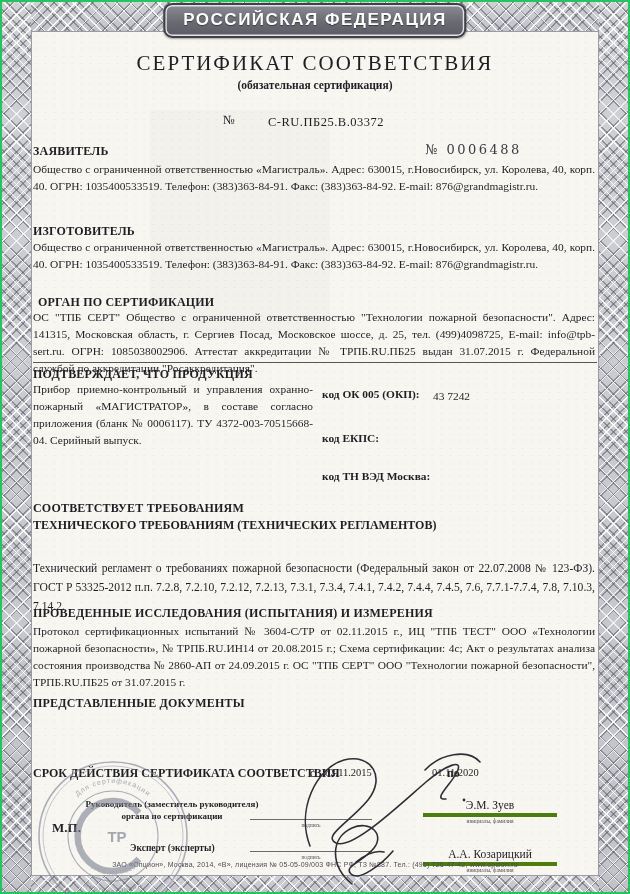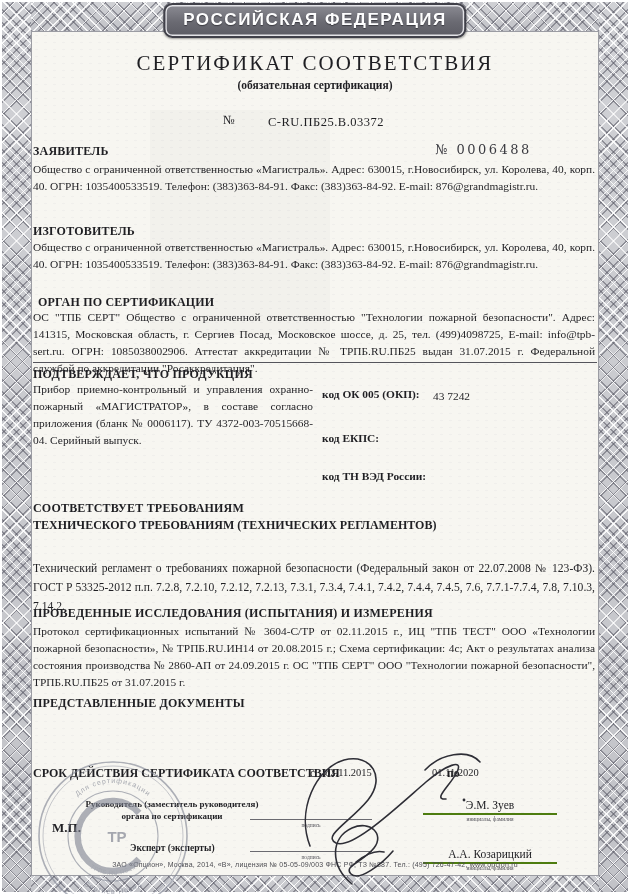--- a/index.html
+++ b/index.html
@@ -1,18 +1,18 @@
 <!DOCTYPE html>
 <html lang="ru"><head>
 <meta charset="utf-8">
 <style>
   html,body{margin:0;padding:0;background:#e8e7e3;}
   .page{
     position:relative;width:630px;height:894px;margin:0 auto;
-    background:#ffffff;overflow:hidden;
+    background:#22c55e;overflow:hidden;
     font-family:"Liberation Serif", serif;color:#1f1f23;
   }
   
   .band{
     position:absolute;z-index:1;
     background:
       repeating-linear-gradient(45deg, rgba(255,255,255,.85) 0 1px, transparent 1px 10px),
       repeating-linear-gradient(-45deg, rgba(255,255,255,.85) 0 1px, transparent 1px 10px),
       repeating-linear-gradient(45deg, rgba(92,92,104,.55) 2px 3.4px, transparent 3.4px 11px),
       repeating-linear-gradient(-45deg, rgba(92,92,104,.55) 2px 3.4px, transparent 3.4px 11px),
@@ -41,21 +41,21 @@
     font-size:17px;letter-spacing:1.5px;white-space:nowrap;text-shadow:0 1px 1px #3a3a40;
   }
   .inner{position:absolute;left:33px;top:33px;right:33px;bottom:20px;z-index:3;}
   .doc-title{position:absolute;top:18px;left:0;right:0;text-align:center;font-size:21px;letter-spacing:2px;}
   .doc-subtitle{position:absolute;top:46px;left:0;right:0;text-align:center;font-size:11.5px;font-weight:bold;}
   .num-row{position:absolute;top:80px;left:0;right:0;font-size:12.5px;}
   .num-row .nsign{position:absolute;left:190px;top:0;}
   .num-row .nval{position:absolute;left:235px;top:2px;letter-spacing:.5px;}
   .blank-number{
     position:absolute;top:109px;left:392px;
-    font-family:"DejaVu Serif",serif;font-size:13px;letter-spacing:2.5px;color:#3a3a40;margin-left:10px;
+    font-family:"DejaVu Serif",serif;font-size:13px;letter-spacing:2.5px;color:#3a3a40;
   }
 
   
   .sec-h{font-weight:bold;font-size:12px;letter-spacing:.2px;}
   .sec-t{font-size:11.4px;line-height:17px;text-align:justify;}
   .s-applicant-h{position:absolute;top:111px;left:0;}
   .s-applicant-t{position:absolute;top:128px;left:0;right:2px;}
   .s-manufacturer-h{position:absolute;top:191px;left:0;}
   .s-manufacturer-t{position:absolute;top:206px;left:0;right:2px;}
   .s-certbody-h{position:absolute;top:262px;left:5px;}
@@ -85,21 +85,21 @@
   .role1{position:absolute;left:84px;top:798px;width:176px;z-index:4;text-align:center;
          font-weight:bold;font-size:9px;line-height:12px;}
   .expert-role{position:absolute;left:130px;top:843px;z-index:4;font-weight:bold;font-size:9.5px;}
   .sig-line{position:absolute;left:250px;width:122px;z-index:4;border-bottom:1px solid #6a6a70;}
   .sig-line.r1{top:806px;height:13px;}
   .sig-line.r2{top:838px;height:13px;}
   .sig-cap{display:block;text-align:center;font-size:5.5px;color:#55555c;padding-top:1px;}
   .name-block{position:absolute;left:423px;width:134px;z-index:4;text-align:center;}
   .name-block.r1{top:799px;}
   .name-block.r2{top:831px;margin-top:17px;}
-  .name-block .nm{font-size:11.5px;border-bottom:2px solid #4d7c0f;padding-bottom:2px;}
+  .name-block .nm{font-size:11.5px;border-bottom:4px solid #4d7c0f;padding-bottom:2px;}
   .name-block .sig-cap{font-size:5.5px;}
 
   .footer{position:absolute;left:0;right:0;top:861px;z-index:4;text-align:center;
           font-family:"Liberation Sans",sans-serif;font-size:7px;color:#4c4c52;letter-spacing:.2px;}
 
   
   .stamp{position:absolute;left:33px;top:756px;z-index:5;opacity:.6;}
   .stamp text{fill:#6f7484;font-family:"Liberation Sans",sans-serif;}
   .sigs{position:absolute;left:0;top:0;z-index:6;pointer-events:none;}
 </style>
@@ -138,21 +138,21 @@
 
     <div class="rule"></div>
 
     <div class="s-product">
       <div class="sec-h">ПОДТВЕРЖДАЕТ, ЧТО ПРОДУКЦИЯ</div>
       <div class="sec-t">Прибор приемно-контрольный и управления охранно-пожарный «МАГИСТРАТОР», в составе согласно приложения (бланк № 0006117). ТУ 4372-003-70515668-04. Серийный выпуск.</div>
       <span class="code-label" style="top:21px">код ОК 005 (ОКП):</span>
       <span class="code-value" style="top:23px">43 7242</span>
       <span class="code-label" style="top:65px">код ЕКПС:</span>
       <span class="code-value" style="top:67px"></span>
-      <span class="code-label" style="top:103px">код ТН ВЭД России:</span>
+      <span class="code-label" style="top:103px">код ТН ВЭД Москва:</span>
       <span class="code-value" style="top:105px"></span>
     </div>
 
     <div class="s-req">
       <div class="sec-h">СООТВЕТСТВУЕТ ТРЕБОВАНИЯМ</div>
       <div class="h2">ТЕХНИЧЕСКОГО ТРЕБОВАНИЯМ (ТЕХНИЧЕСКИХ РЕГЛАМЕНТОВ)</div>
       <div class="sec-t">Технический регламент о требованиях пожарной безопасности (Федеральный закон от 22.07.2008 № 123-ФЗ). ГОСТ Р 53325-2012 п.п. 7.2.8, 7.2.10, 7.2.12, 7.2.13, 7.3.1, 7.3.4, 7.4.1, 7.4.2, 7.4.4, 7.4.5, 7.6, 7.7.1-7.7.4, 7.8, 7.10.3, 7.14.2.</div>
     </div>
 
     <div class="s-research">

